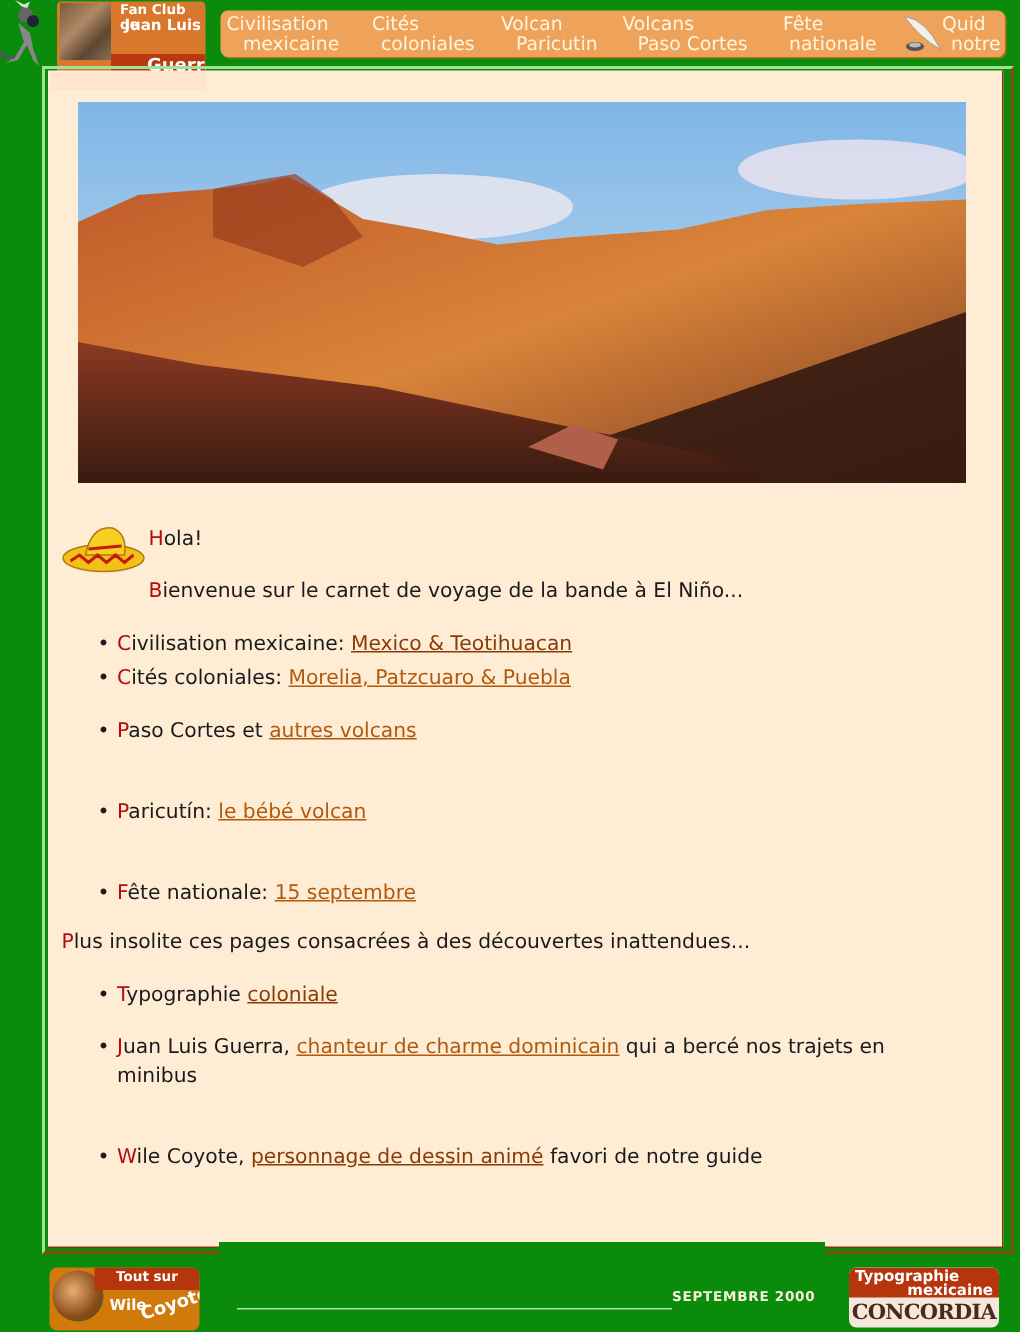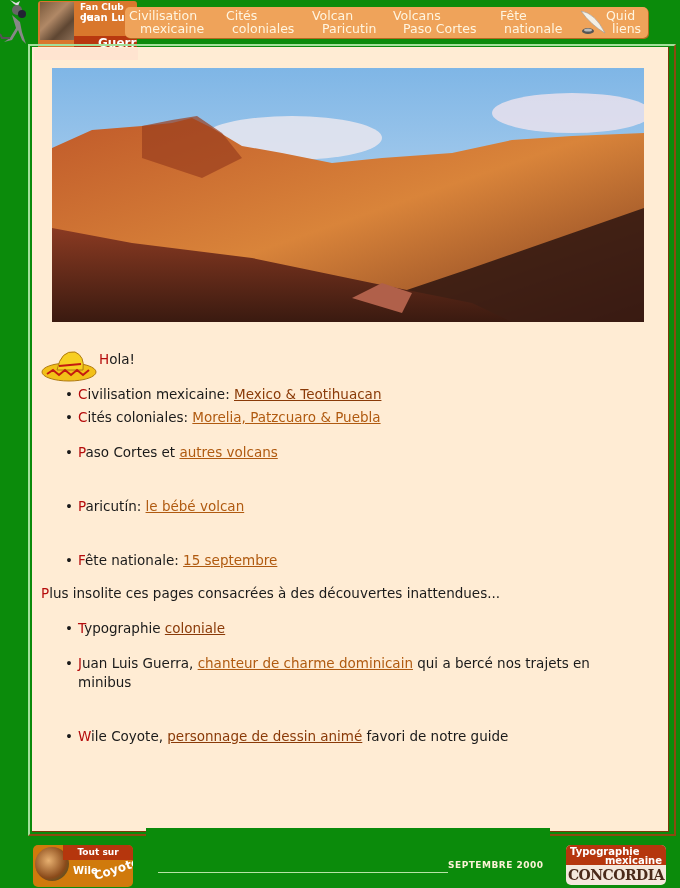--- a/index.html
+++ b/index.html
@@ -4,21 +4,21 @@
 <style>
   html,body{margin:0;padding:0;}
   body{width:680px;height:888px;background:#0b8b0b;position:relative;overflow:hidden;font-family:"DejaVu Sans",sans-serif;}
   
   .coyote-left{position:absolute;left:0;top:0;width:36px;height:46px;}
   .fanclub{position:absolute;left:38px;top:1px;width:99px;height:50px;background:#d9772c;border-radius:3px;overflow:hidden;}
   .fanclub .photo{position:absolute;left:2px;top:1px;width:34px;height:38px;background:linear-gradient(135deg,#7a5a3c,#b08866 40%,#5e4632 70%,#8a6d55);}
   .fanclub .t1{position:absolute;left:42px;top:1px;font-size:9px;color:#fff;font-weight:bold;font-family:"DejaVu Sans",sans-serif;}
   .fanclub .t2{position:absolute;right:3px;top:11px;font-size:10px;color:#fff;font-weight:bold;}
   .fanclub .t3{position:absolute;left:36px;right:0;bottom:0;height:15px;background:#b8380f;color:#fff;font-weight:bold;font-size:12px;text-align:center;line-height:15px;padding-left:24px;}
-  .navbar{position:absolute;left:125px;top:7px;width:523px;height:31px;background:#efa35a;border-radius:5px;box-shadow:1px 1px 0 #b36a22;}
+  .navbar{position:absolute;left:147px;top:7px;width:523px;height:31px;background:#efa35a;border-radius:5px;box-shadow:1px 1px 0 #b36a22;}
   .navitem{position:absolute;top:2px;font-family:"DejaVu Sans",sans-serif;font-size:12.5px;line-height:13px;color:#fff5e0;text-decoration:none;white-space:nowrap;}
   .navitem span{display:block;}
   .quill{position:absolute;left:454px;top:0px;width:30px;height:30px;}
   
   .frame-outer{position:absolute;left:28px;top:44px;width:644px;height:788px;border:2px solid #a2e09a;border-right-color:#8a4a10;border-bottom-color:#8a4a10;}
   .frame{position:absolute;left:32px;top:47px;width:637px;height:785px;background:#ffecd4;border:1px solid #7a3a08;box-sizing:border-box;border-top:none;border-left:none;}
   .frame-top-strip{position:absolute;left:34px;top:48px;width:104px;height:12px;background:#ffe4d0;}
   .banner-img{position:absolute;left:52px;top:68px;width:592px;height:254px;overflow:hidden;}
   .content{position:absolute;left:41px;top:346px;width:600px;font-family:"DejaVu Sans",sans-serif;font-size:13.5px;color:#1a1a1a;line-height:19px;}
   .drop{color:#b50b0b;}
@@ -83,21 +83,21 @@
     <span>Fête</span>
     <span style="padding-left:4px;">nationale</span>
   </a>
   <svg class="quill" viewBox="0 0 30 30">
     <path d="M2 4 Q16 6 26 26 Q12 18 2 4 Z" fill="#f4f0e6" stroke="#999" stroke-width="0.6"></path>
     <ellipse cx="9" cy="24" rx="6" ry="3" fill="#555"></ellipse>
     <ellipse cx="9" cy="23" rx="4" ry="1.6" fill="#bbb"></ellipse>
   </svg>
   <a class="navitem" style="left:481px;">
     <span>Quid</span>
-    <span style="padding-left:6px;">liens</span>
+    <span style="padding-left:6px;">notre</span>
   </a>
 </div>
 
 <div class="frame-outer"></div>
 <div class="frame"></div>
 <div class="frame-top-strip"></div>
 
 <svg class="banner-img" viewBox="0 0 592 254" preserveAspectRatio="none">
   <defs>
     <linearGradient id="sky" x1="0" y1="0" x2="0" y2="1">
@@ -125,20 +125,21 @@
 </svg>
 
 <div class="content">
   <svg class="sombrero" viewBox="0 0 58 40">
     <ellipse cx="28" cy="26" rx="27" ry="9" fill="#f2c018" stroke="#b07a10" stroke-width="1"></ellipse>
     <path d="M16 24 Q20 4 34 6 Q44 10 42 24 Z" fill="#f7cf22" stroke="#b07a10" stroke-width="1"></path>
     <path d="M6 28 L12 24 L18 29 L24 24 L30 29 L36 24 L42 29 L48 24" stroke="#c41a10" stroke-width="2" fill="none"></path>
     <path d="M18 20 L40 18" stroke="#c41a10" stroke-width="2"></path>
   </svg>
   <p style="padding-left:58px;margin-top:4px;"><span class="drop">H</span><span>ola!</span></p>
+  <p style="padding-left:58px;margin-top:16px;"><span class="drop">B</span><span>ienvenue sur le carnet de voyage de la bande à El Niño...</span></p>
 
   <ul style="margin-top:16px;">
     <li><span class="drop">C</span><span>ivilisation mexicaine: </span><a class="lk dark">Mexico &amp; Teotihuacan</a></li>
     <li style="margin-top:4px;"><span class="drop">C</span><span>ités coloniales: </span><a class="lk">Morelia, Patzcuaro &amp; Puebla</a></li>
     <li style="margin-top:16px;"><span class="drop">P</span><span>aso Cortes et </span><a class="lk">autres volcans</a></li>
     <li style="margin-top:35px;"><span class="drop">P</span><span>aricutín: </span><a class="lk">le bébé volcan</a></li>
     <li style="margin-top:35px;"><span class="drop">F</span><span>ête nationale: </span><a class="lk">15 septembre</a></li>
   </ul>
 
   <p style="margin-top:14px;"><span class="drop">P</span><span>lus insolite ces pages consacrées à des découvertes inattendues...</span></p>

